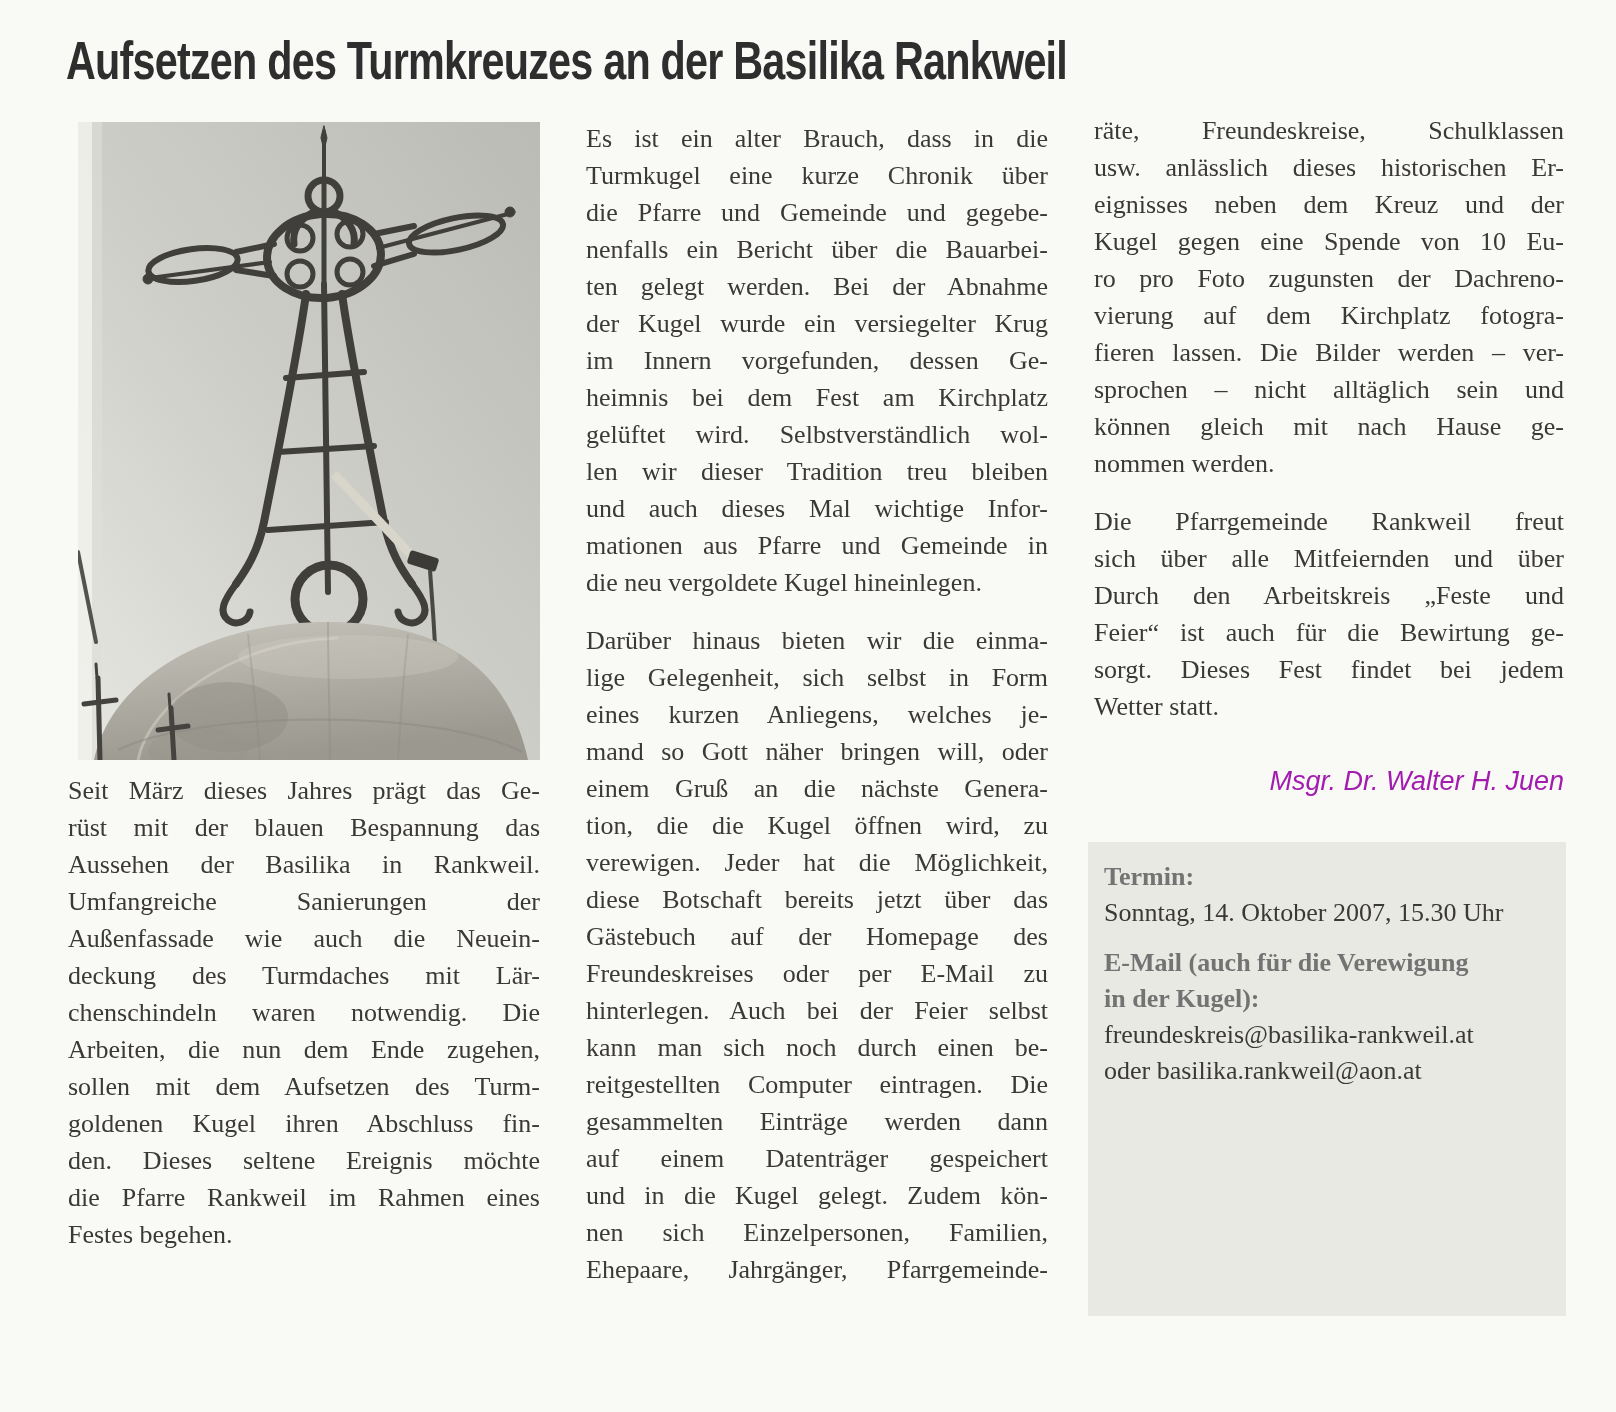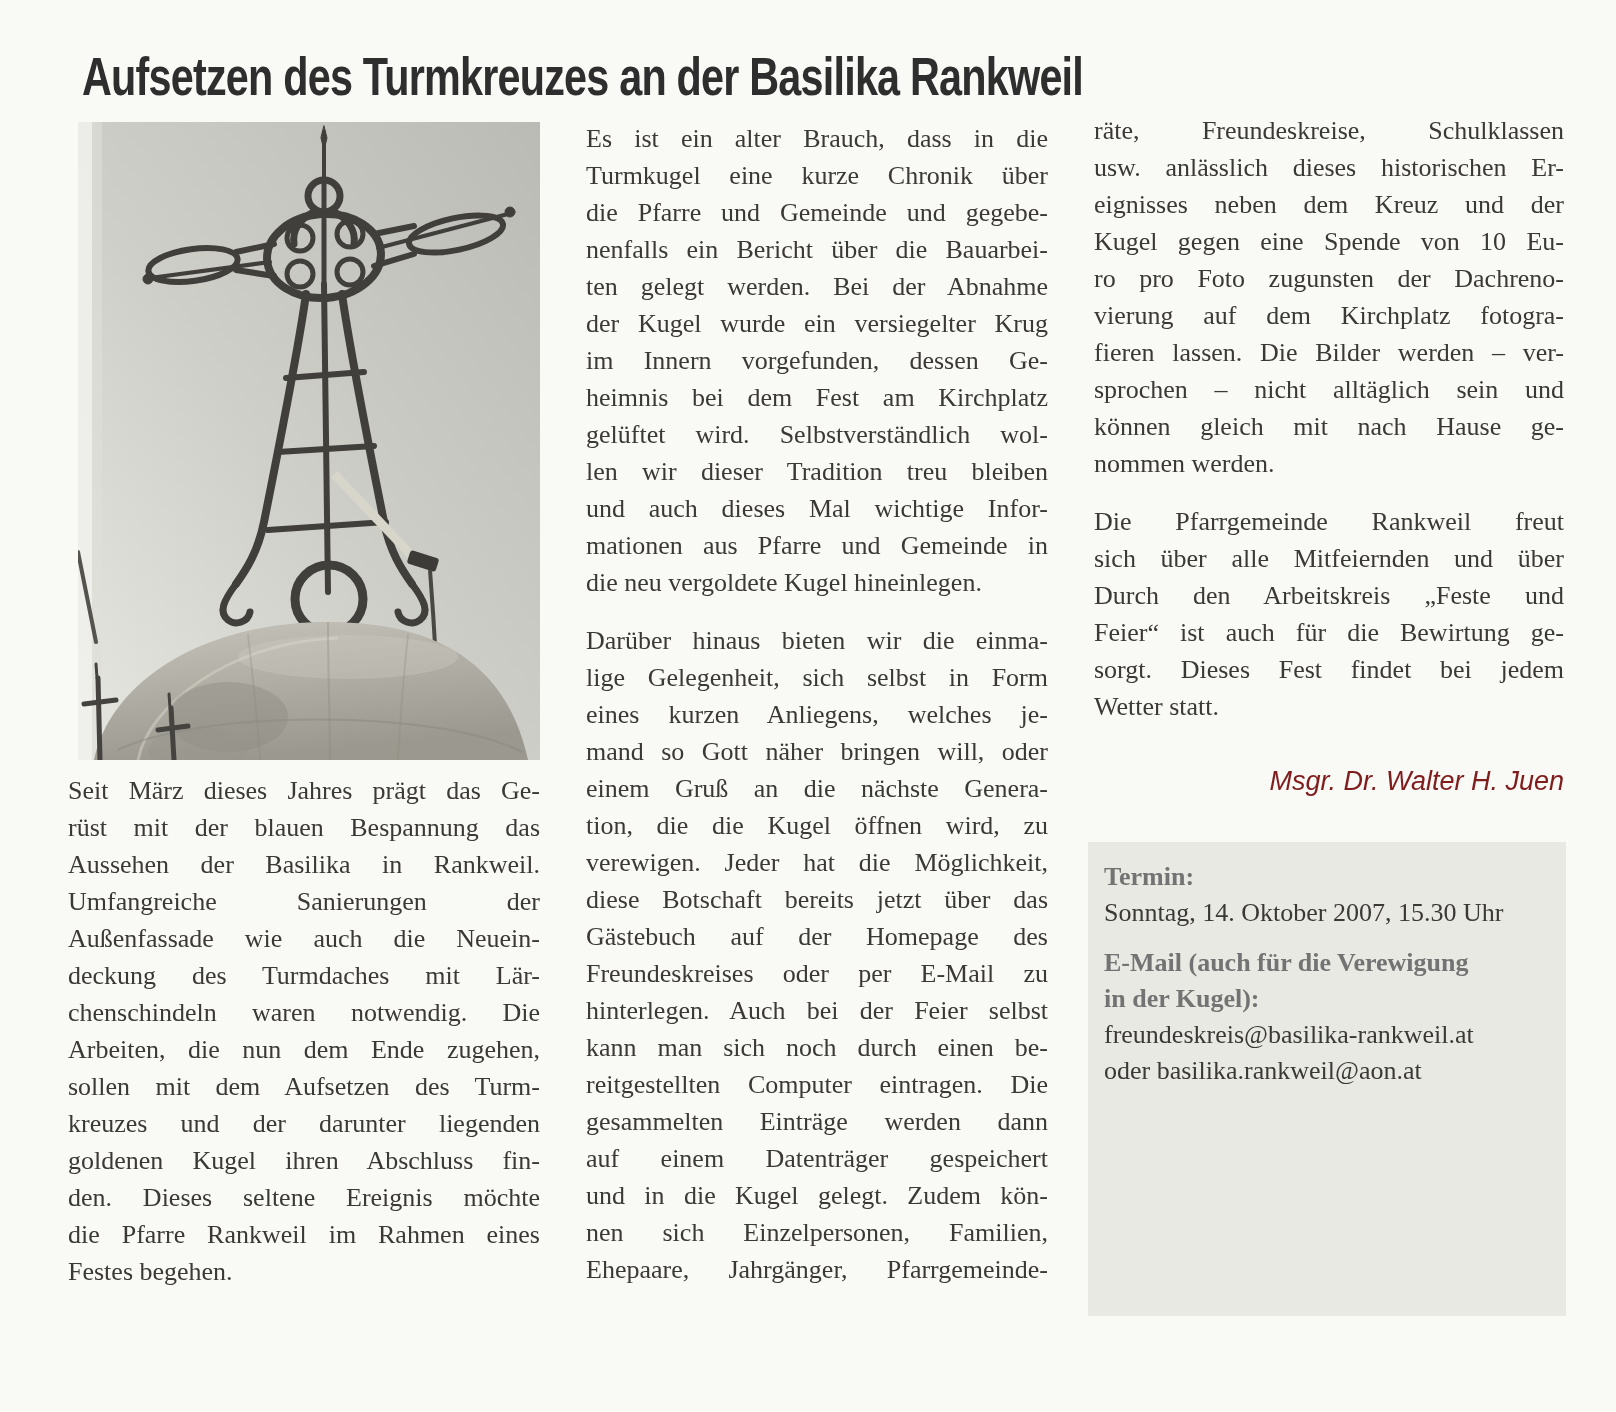--- a/index.html
+++ b/index.html
@@ -5,21 +5,21 @@
   html,body { margin:0; padding:0; }
   body {
     width:1616px; height:1412px;
     position:relative;
     background:#f9f9f6;
     font-family:"Liberation Serif", serif;
     color:#3b3936;
     overflow:hidden;
   }
   .title {
-    position:absolute; left:66px; top:30px; margin:16px;
+    position:absolute; left:66px; top:30px; margin:0;
     font-family:"Liberation Sans", sans-serif;
     font-weight:bold; font-size:53px; color:#2e2e2e;
     letter-spacing:-1px; white-space:nowrap;
   }
   .title .cond {
     display:inline-block;
     transform:scaleX(0.78);
     transform-origin:left center;
   }
   .photo {
@@ -30,21 +30,21 @@
   .col2 { left:586px; top:120px; width:462px; }
   .col3 { left:1094px; top:112px; width:470px; }
   .para { margin:0 0 21px 0; }
   .para:last-child { margin-bottom:0; }
   .jlines .tline { text-align:justify; text-align-last:justify; }
   .jlines.last-left .tline:last-child { text-align-last:left; }
   .signature {
     position:absolute; left:1094px; top:766px; width:470px;
     text-align:right;
     font-family:"Liberation Sans", sans-serif;
-    font-style:italic; font-size:27px; color:#7f1d1d;
+    font-style:italic; font-size:27px; color:#a21caf;
   }
   .infobox {
     position:absolute; left:1088px; top:842px; width:478px; height:474px;
     background:#e9e9e4;
     box-sizing:border-box;
     padding:17px 16px;
     font-size:26px; line-height:36px;
   }
   .infobox .section { margin-bottom:14px; }
   .infobox .section:last-child { margin-bottom:0; }
@@ -148,21 +148,20 @@
   <div class="para jlines last-left">
       <div class="tline">Seit März dieses Jahres prägt das Ge-</div>
       <div class="tline">rüst mit der blauen Bespannung das</div>
       <div class="tline">Aussehen der Basilika in Rankweil.</div>
       <div class="tline">Umfangreiche Sanierungen der</div>
       <div class="tline">Außenfassade wie auch die Neuein-</div>
       <div class="tline">deckung des Turmdaches mit Lär-</div>
       <div class="tline">chenschindeln waren notwendig. Die</div>
       <div class="tline">Arbeiten, die nun dem Ende zugehen,</div>
       <div class="tline">sollen mit dem Aufsetzen des Turm-</div>
-      <div class="tline">kreuzes und der darunter liegenden</div>
       <div class="tline">goldenen Kugel ihren Abschluss fin-</div>
       <div class="tline">den. Dieses seltene Ereignis möchte</div>
       <div class="tline">die Pfarre Rankweil im Rahmen eines</div>
       <div class="tline">Festes begehen.</div>
     </div>
 </div>
 
 <div class="col col2">
   <div class="para jlines last-left">
       <div class="tline">Es ist ein alter Brauch, dass in die</div>

